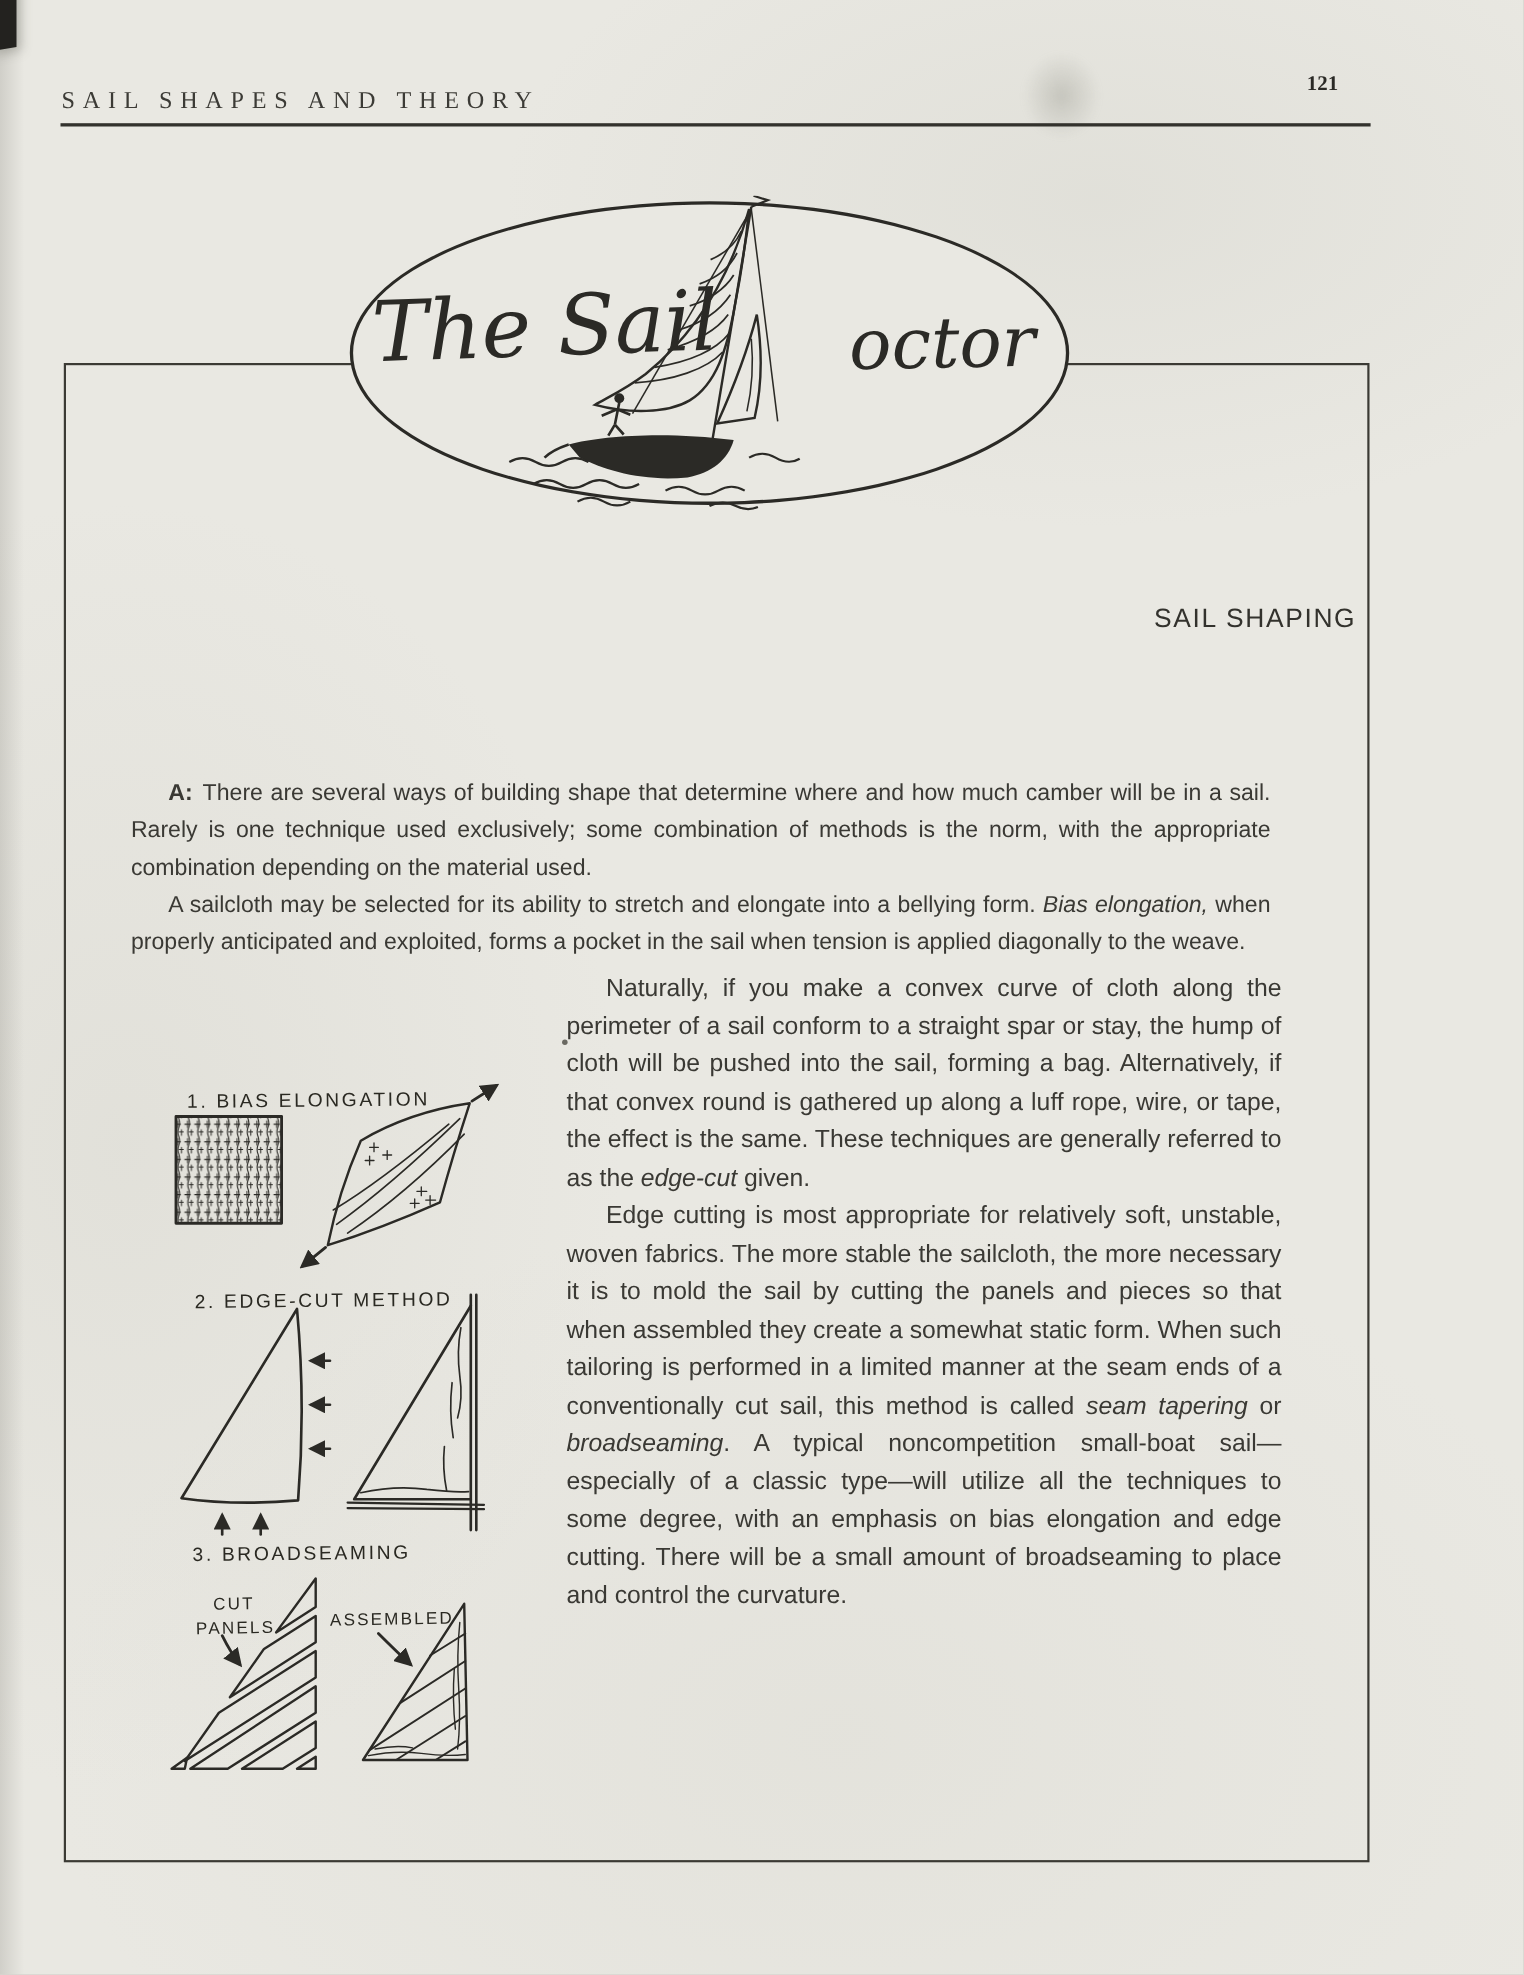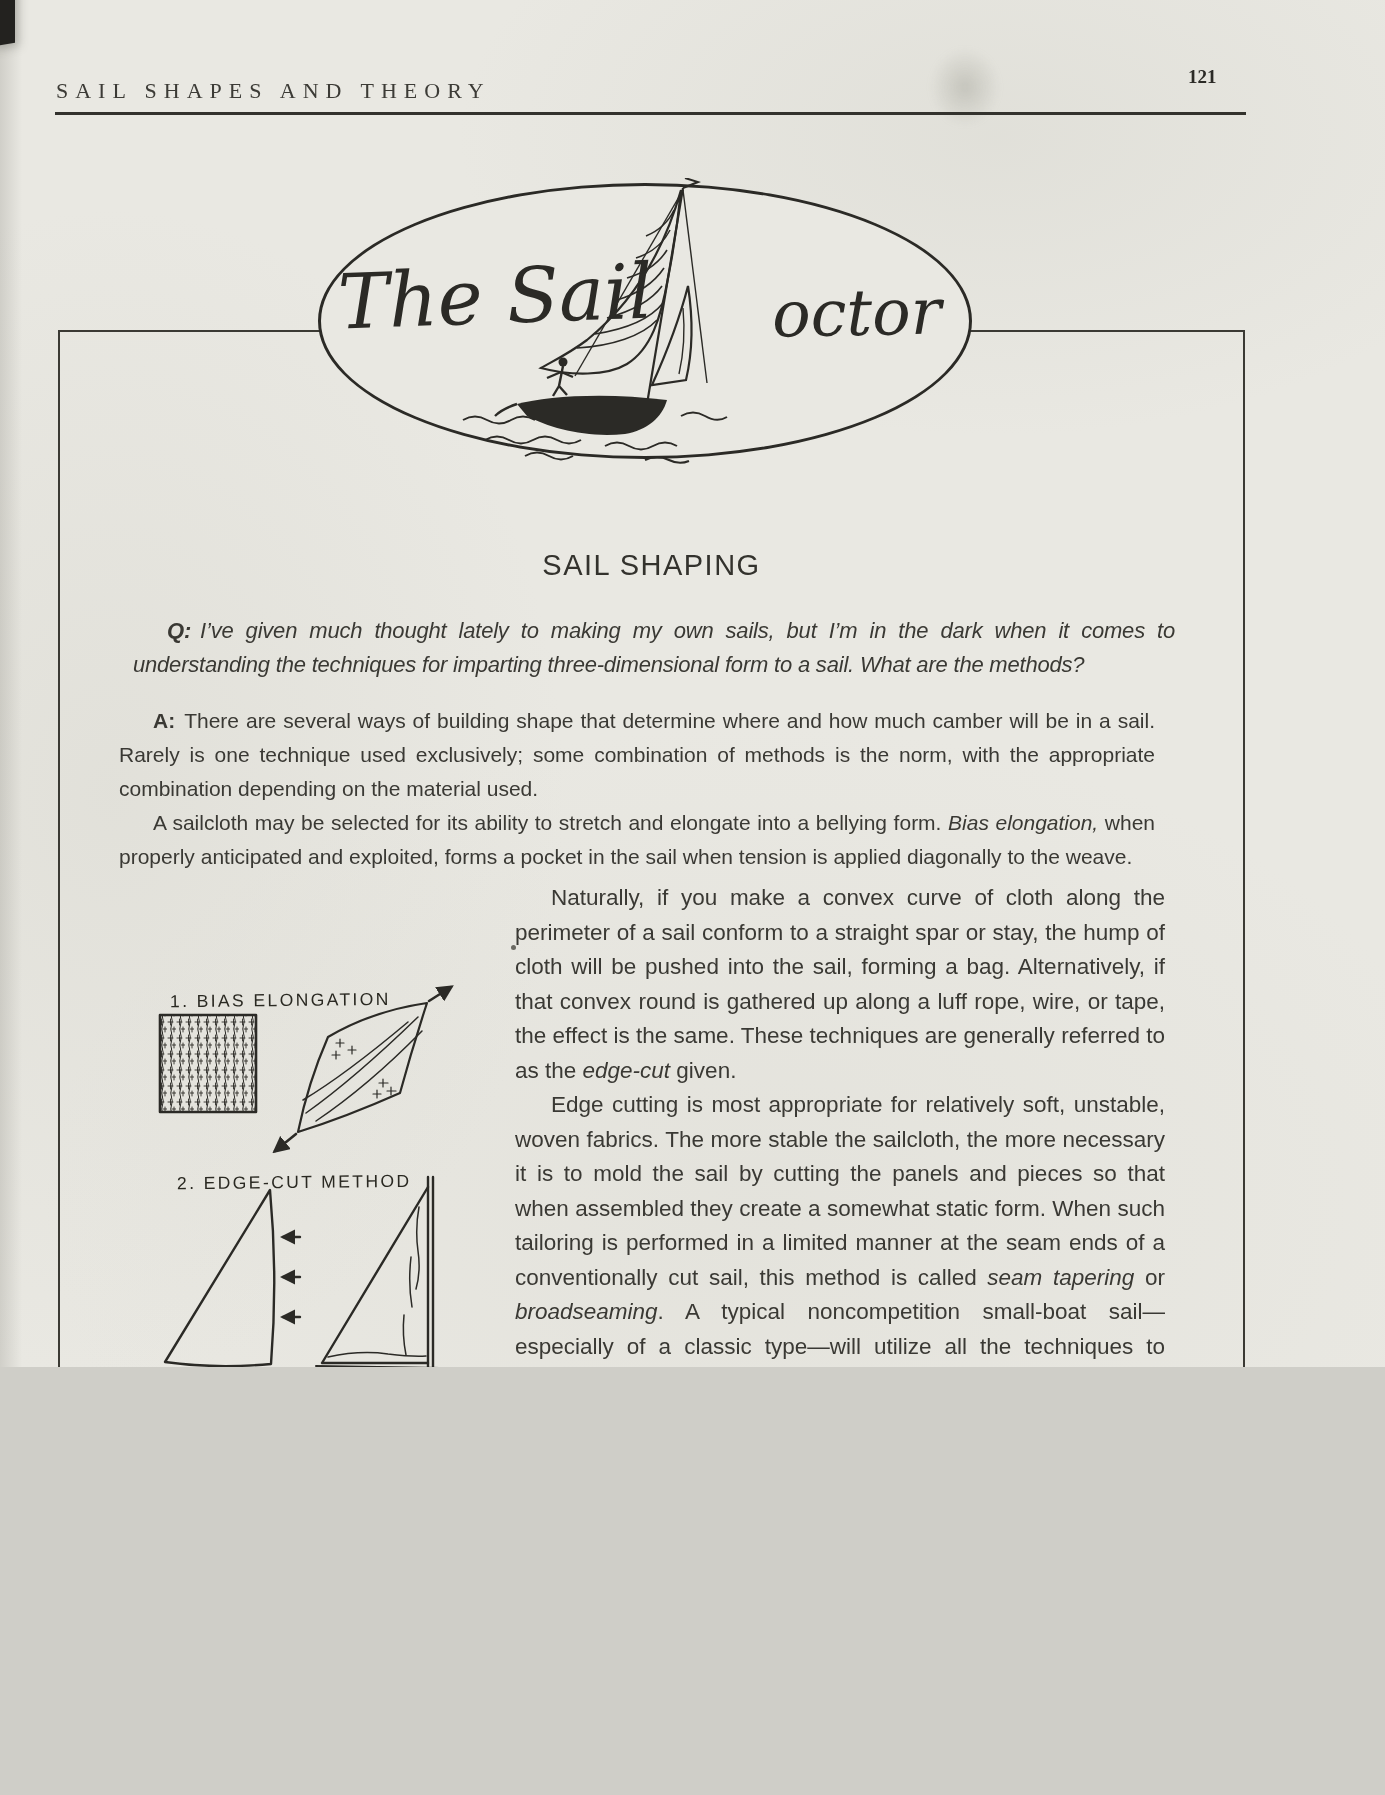--- a/index.html
+++ b/index.html
@@ -1,17 +1,17 @@
 <!DOCTYPE html>
 <html><head>
 <meta charset="utf-8">
 <style>
   html,body{margin:0;padding:0;background:#cfcec8;}
   .page{
-    position:relative;width:1385px;height:1367px;overflow:hidden;
+    position:relative;width:1385px;height:1795px;overflow:hidden;
     font-family:"Liberation Sans",sans-serif;color:#3a3934;
     background:
       linear-gradient(90deg, rgba(120,118,110,.22), rgba(120,118,110,0) 22px),
       radial-gradient(900px 500px at 72% 10%, rgba(203,203,194,.28), transparent 60%),
       radial-gradient(700px 900px at 8% 58%, rgba(208,207,198,.30), transparent 65%),
       radial-gradient(1200px 800px at 55% 88%, rgba(212,211,202,.26), transparent 60%),
       #e9e8e2;
   }
   
   .scan-corner{position:absolute;left:0;top:-6px;width:15px;height:50px;background:#23221f;transform:skewY(-10deg);box-shadow:0 0 10px 4px rgba(90,88,80,.35);}
@@ -28,22 +28,22 @@
   .content-box{position:absolute;left:58px;top:330px;width:1187px;height:1363px;
     border:2.5px solid #3b3a34;box-sizing:border-box;}
   
   .logo-oval{position:absolute;left:318px;top:183px;width:654px;height:276px;border-radius:50%;
     border:3px solid #2b2a26;background:#e9e8e2;box-sizing:border-box;}
   .logo-script{position:absolute;font-family:"DejaVu Serif",serif;font-style:italic;color:#2b2a26;white-space:nowrap;}
   .logo-script.left{left:338px;top:252px;font-size:76px;transform:rotate(-2deg);}
   .logo-script.right{left:772px;top:276px;font-size:64px;transform:rotate(-1deg);}
   .boat-svg{position:absolute;left:455px;top:178px;}
   
-  .article-title{position:absolute;left:58px;top:549px;width:1187px;text-align:center;
-    font-size:29px;letter-spacing:1.5px;color:#33322d;}
+  .article-title{position:absolute;left:46px;top:549px;width:1187px;text-align:right;
+    font-size:24px;letter-spacing:1.5px;color:#33322d;}
   .question{position:absolute;left:133px;top:592px;width:1042px;
     font-style:italic;font-size:22px;line-height:34px;text-indent:34px;letter-spacing:-0.2px;text-align:justify;}
   .qlabel{font-weight:bold;margin-right:9px;}
   .answer-block{position:absolute;left:119px;top:704px;width:1036px;
     font-size:21px;line-height:34px;text-align:justify;}
   .answer-block p{margin:0;text-indent:34px;}
   .right-col{position:absolute;left:515px;top:881px;width:650px;
     font-size:22.5px;line-height:34.5px;text-align:justify;}
   .right-col p{margin:0;text-indent:36px;}
   em{font-style:italic;margin-top:40px;}
@@ -102,21 +102,20 @@
     <path d="M8,242 q12,-7 24,0 q12,7 24,0 q12,-7 24,0" stroke-width="2"></path>
     <path d="M226,238 q12,-7 24,0 q12,7 22,1" stroke-width="2"></path>
     <path d="M30,262 q12,-7 24,0 q12,7 24,0 q12,-7 24,0 q12,7 24,0" stroke-width="2"></path>
     <path d="M150,268 q12,-7 24,0 q12,7 24,0 q12,-7 24,0" stroke-width="2"></path>
     <path d="M70,278 q12,-7 24,0 q12,7 24,0" stroke-width="2"></path>
     <path d="M190,282 q12,-6 24,0 q10,5 20,1" stroke-width="2"></path>
   </svg>
 
   <div class="article-title">SAIL SHAPING</div>
 
-  <p class="question"><b class="qlabel">Q:</b><span>I’ve given much thought lately to making my own sails, but I’m in the dark when it comes to understanding the techniques for imparting three-dimensional form to a sail. What are the methods?</span></p>
 
   <div class="answer-block">
     <p><b class="qlabel">A:</b><span>There are several ways of building shape that determine where and how much camber will be in a sail. Rarely is one technique used exclusively; some combination of methods is the norm, with the appropriate combination depending on the material used.</span></p>
     <p><span>A sailcloth may be selected for its ability to stretch and elongate into a bellying form. </span><em>Bias elongation,</em><span> when properly anticipated and exploited, forms a pocket in the sail when tension is applied diagonally to the weave.</span></p>
   </div>
 
   <div class="right-col">
     <p><span>Naturally, if you make a convex curve of cloth along the perimeter of a sail conform to a straight spar or stay, the hump of cloth will be pushed into the sail, forming a bag. Alternatively, if that convex round is gathered up along a luff rope, wire, or tape, the effect is the same. These techniques are generally referred to as the </span><em>edge-cut</em><span> given.</span></p>
     <p><span>Edge cutting is most appropriate for relatively soft, unstable, woven fabrics. The more stable the sailcloth, the more necessary it is to mold the sail by cutting the panels and pieces so that when assembled they create a somewhat static form. When such tailoring is performed in a limited manner at the seam ends of a conventionally cut sail, this method is called </span><em>seam tapering</em><span> or </span><em>broadseaming</em><span>. A typical noncompetition small-boat sail—especially of a classic type—will utilize all the techniques to some degree, with an emphasis on bias elongation and edge cutting. There will be a small amount of broadseaming to place and control the curvature.</span></p>
   </div>

